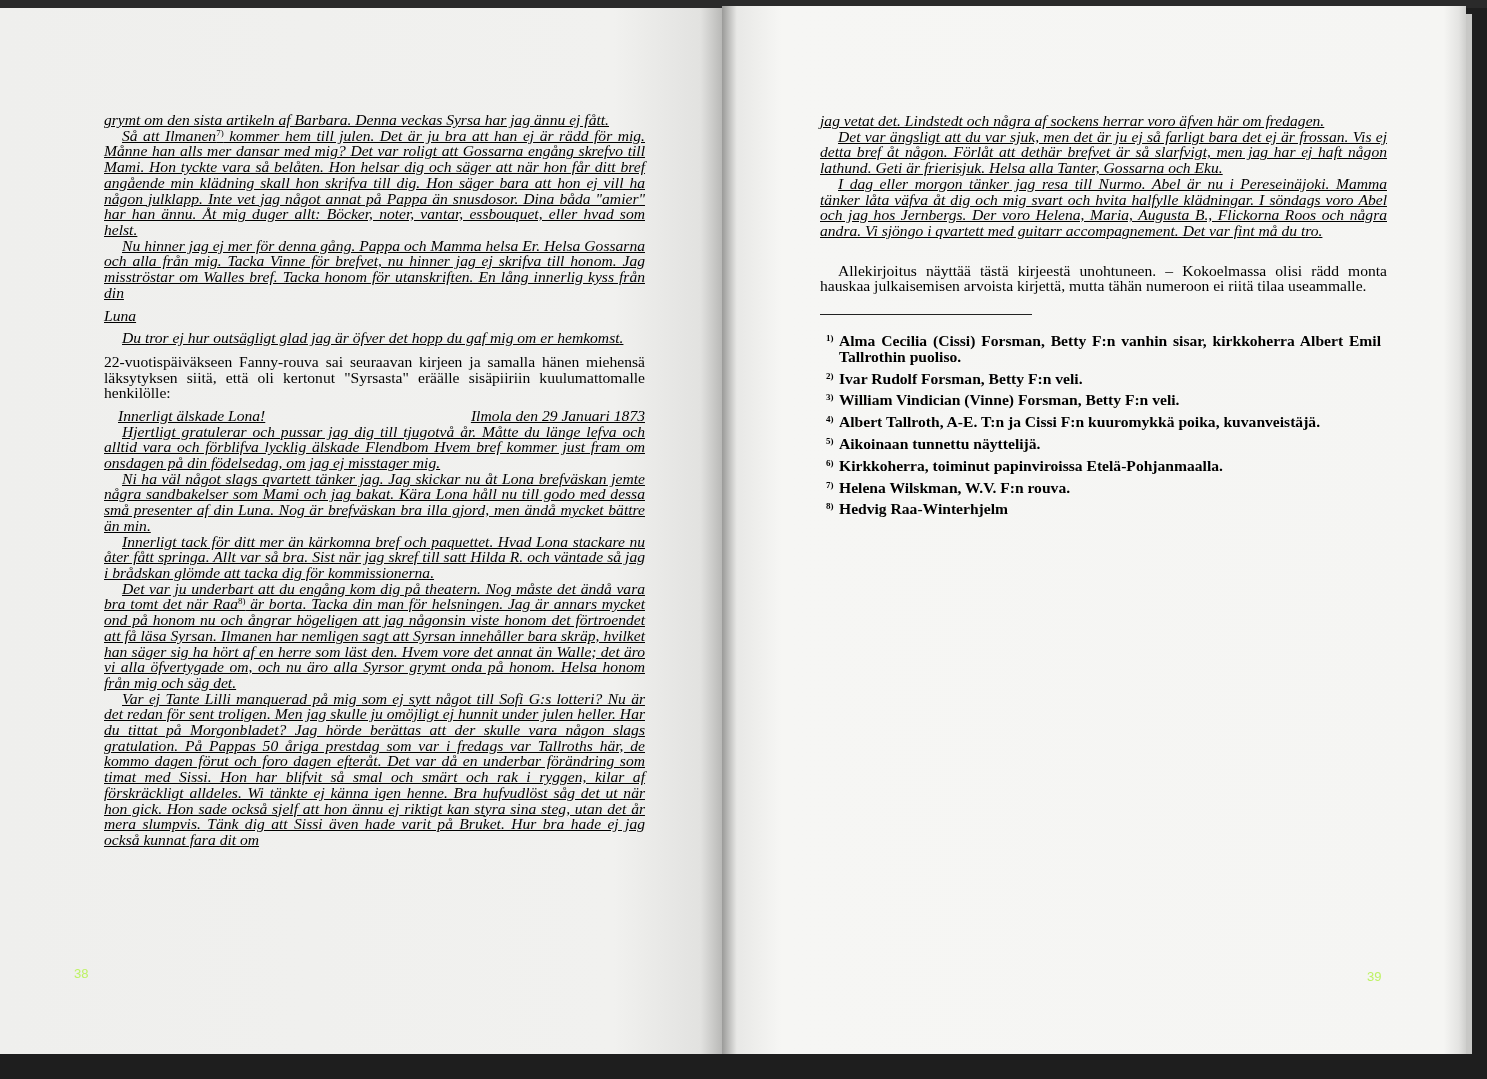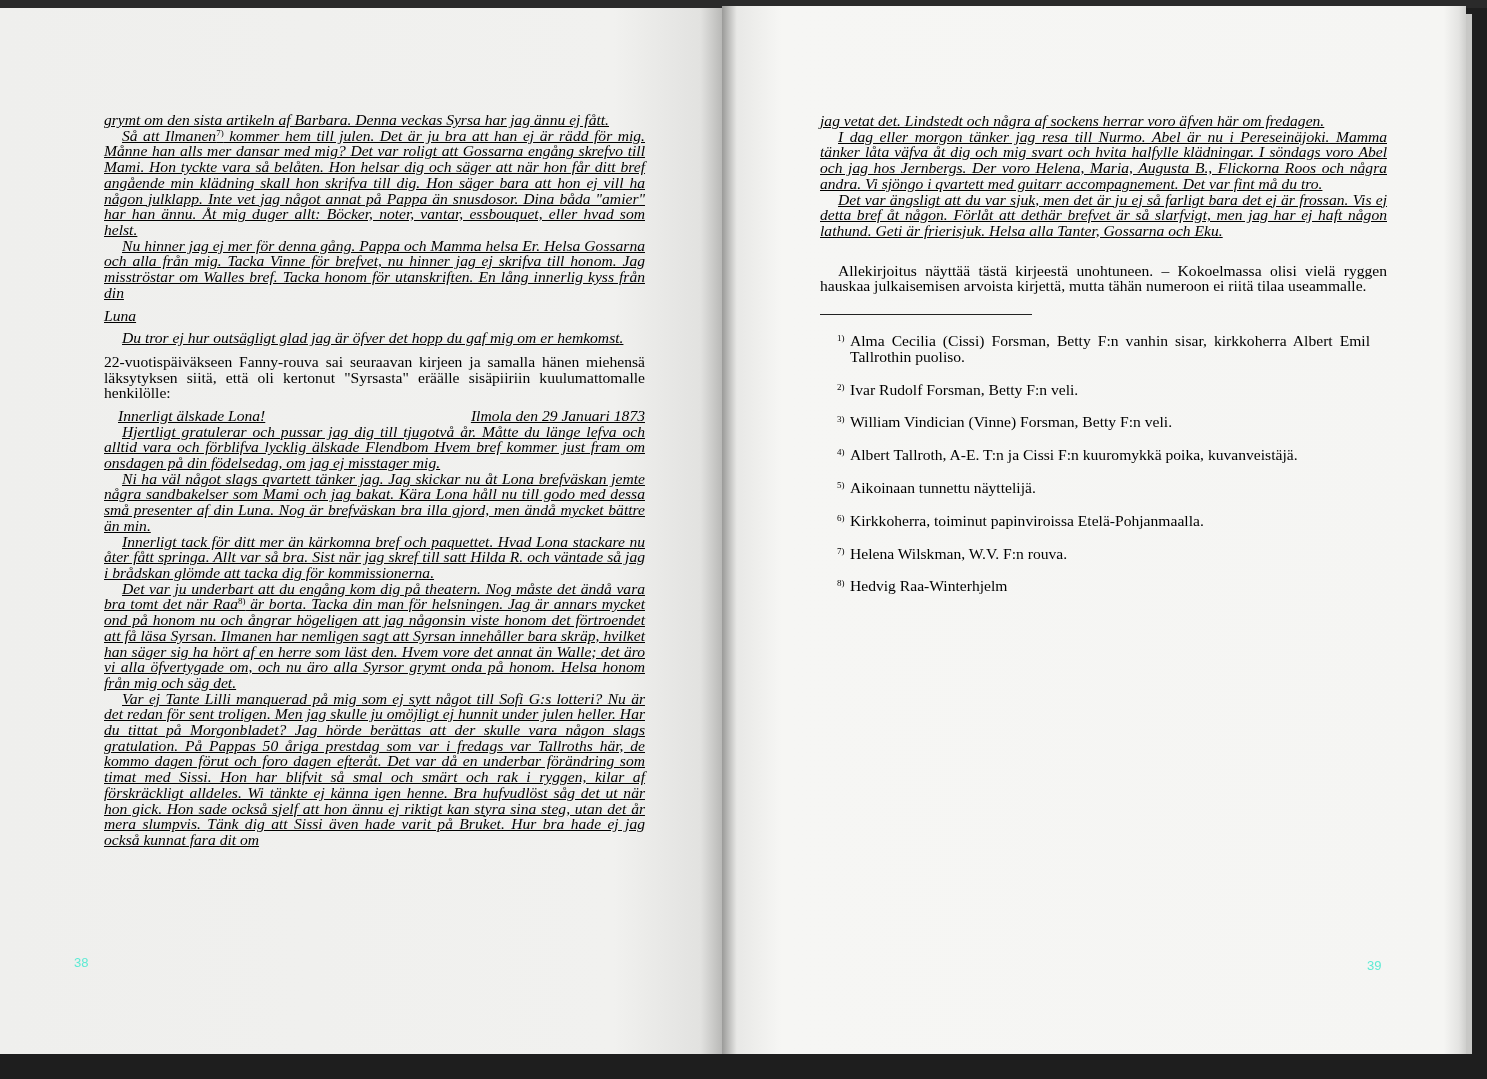--- a/index.html
+++ b/index.html
@@ -28,25 +28,25 @@
   .it { font-style:italic;text-decoration:underline; }
   .p { margin:0; }
   .ind { text-indent:18px; }
   .sig { margin:8px 0 6px 0; }
   .roman { font-style:normal; margin-top:8px; }
   .dateline { display:flex; justify-content:space-between; text-indent:0; padding-left:14px; margin-top:7px; }
   sup { font-size:9px; line-height:0; vertical-align:5px; font-style:normal; }
   .note-para { font-style:normal; margin-top:24px; }
   .rule { width:212px; height:1px; background:#222; margin:20px 0 18px 0; }
   .footnotes { font-style:normal; }
-  .fn { margin:17px; padding-left:13px; text-indent:-13px; line-height:15.8px; }
+  .fn { margin:6px; padding-left:13px; text-indent:-13px; line-height:15.8px;font-weight:bold; }
   .fn sup { display:inline-block; width:13px; text-indent:0; }
   .page-num {
     position:absolute; font-family:"Liberation Sans","DejaVu Sans",sans-serif;
-    font-size:13px; color:#5eead4;
+    font-size:13px; color:#bef264;margin-top:11px;
   }
   .pn-left { left:74px; top:955px; }
   .pn-right { left:1367px; top:958px; }
 </style>
 </head>
 <body>
 
 <div class="top-bar"></div>
 
 <div class="page left-page"></div>
@@ -67,23 +67,23 @@
   <p class="p it ind">Hjertligt gratulerar och pussar jag dig till tjugotvå år. Måtte du länge lefva och alltid vara och förblifva lycklig älskade Flendbom Hvem bref kommer just fram om onsdagen på din födelsedag, om jag ej misstager mig.</p>
   <p class="p it ind">Ni ha väl något slags qvartett tänker jag. Jag skickar nu åt Lona brefväskan jemte några sandbakelser som Mami och jag bakat. Kära Lona håll nu till godo med dessa små presenter af din Luna. Nog är brefväskan bra illa gjord, men ändå mycket bättre än min.</p>
   <p class="p it ind">Innerligt tack för ditt mer än kärkomna bref och paquettet. Hvad Lona stackare nu åter fått springa. Allt var så bra. Sist när jag skref till satt Hilda R. och väntade så jag i brådskan glömde att tacka dig för kommissionerna.</p>
   <p class="p it ind"><span>Det var ju underbart att du engång kom dig på theatern. Nog måste det ändå vara bra tomt det när Raa</span><sup>8)</sup><span> är borta. Tacka din man för helsningen. Jag är annars mycket ond på honom nu och ångrar högeligen att jag någonsin viste honom det förtroendet att få läsa Syrsan. Ilmanen har nemligen sagt att Syrsan innehåller bara skräp, hvilket han säger sig ha hört af en herre som läst den. Hvem vore det annat än Walle; det äro vi alla öfvertygade om, och nu äro alla Syrsor grymt onda på honom. Helsa honom från mig och säg det.</span></p>
   <p class="p it ind">Var ej Tante Lilli manquerad på mig som ej sytt något till Sofi G:s lotteri? Nu är det redan för sent troligen. Men jag skulle ju omöjligt ej hunnit under julen heller. Har du tittat på Morgonbladet? Jag hörde berättas att der skulle vara någon slags gratulation. På Pappas 50 åriga prestdag som var i fredags var Tallroths här, de kommo dagen förut och foro dagen efteråt. Det var då en underbar förändring som timat med Sissi. Hon har blifvit så smal och smärt och rak i ryggen, kilar af förskräckligt alldeles. Wi tänkte ej känna igen henne. Bra hufvudlöst såg det ut när hon gick. Hon sade också sjelf att hon ännu ej riktigt kan styra sina steg, utan det år mera slumpvis. Tänk dig att Sissi även hade varit på Bruket. Hur bra hade ej jag också kunnat fara dit om</p>
 </div>
 <div class="page-num pn-left">38</div>
 
 <div class="text-block right-text">
   <p class="p it">jag vetat det. Lindstedt och några af sockens herrar voro äfven här om fredagen.</p>
+  <p class="p it ind">Det var ängsligt att du var sjuk, men det är ju ej så farligt bara det ej är frossan. Vis ej detta bref åt någon. Förlåt att dethär brefvet är så slarfvigt, men jag har ej haft någon lathund. Geti är frierisjuk. Helsa alla Tanter, Gossarna och Eku.</p>
   <p class="p it ind">I dag eller morgon tänker jag resa till Nurmo. Abel är nu i Pereseinäjoki. Mamma tänker låta väfva åt dig och mig svart och hvita halfylle klädningar. I söndags voro Abel och jag hos Jernbergs. Der voro Helena, Maria, Augusta B., Flickorna Roos och några andra. Vi sjöngo i qvartett med guitarr accompagnement. Det var fint må du tro.</p>
-  <p class="p it ind">Det var ängsligt att du var sjuk, men det är ju ej så farligt bara det ej är frossan. Vis ej detta bref åt någon. Förlåt att dethär brefvet är så slarfvigt, men jag har ej haft någon lathund. Geti är frierisjuk. Helsa alla Tanter, Gossarna och Eku.</p>
-  <p class="p note-para" style="text-indent:18px">Allekirjoitus näyttää tästä kirjeestä unohtuneen. – Kokoelmassa olisi vielä ryggen hauskaa julkaisemisen arvoista kirjettä, mutta tähän numeroon ei riitä tilaa useammalle.</p>
+  <p class="p note-para" style="text-indent:18px">Allekirjoitus näyttää tästä kirjeestä unohtuneen. – Kokoelmassa olisi rädd monta hauskaa julkaisemisen arvoista kirjettä, mutta tähän numeroon ei riitä tilaa useammalle.</p>
   <div class="rule"></div>
   <div class="footnotes">
     <p class="fn"><sup>1)</sup><span>Alma Cecilia (Cissi) Forsman, Betty F:n vanhin sisar, kirkkoherra Albert Emil Tallrothin puoliso.</span></p>
     <p class="fn"><sup>2)</sup><span>Ivar Rudolf Forsman, Betty F:n veli.</span></p>
     <p class="fn"><sup>3)</sup><span>William Vindician (Vinne) Forsman, Betty F:n veli.</span></p>
     <p class="fn"><sup>4)</sup><span>Albert Tallroth, A-E. T:n ja Cissi F:n kuuromykkä poika, kuvanveistäjä.</span></p>
     <p class="fn"><sup>5)</sup><span>Aikoinaan tunnettu näyttelijä.</span></p>
     <p class="fn"><sup>6)</sup><span>Kirkkoherra, toiminut papinviroissa Etelä-Pohjanmaalla.</span></p>
     <p class="fn"><sup>7)</sup><span>Helena Wilskman, W.V. F:n rouva.</span></p>
     <p class="fn"><sup>8)</sup><span>Hedvig Raa-Winterhjelm</span></p>

